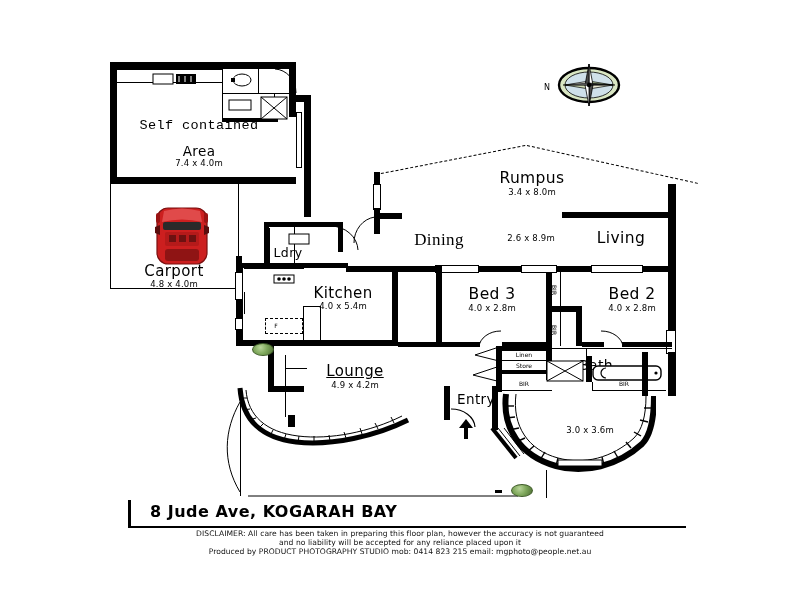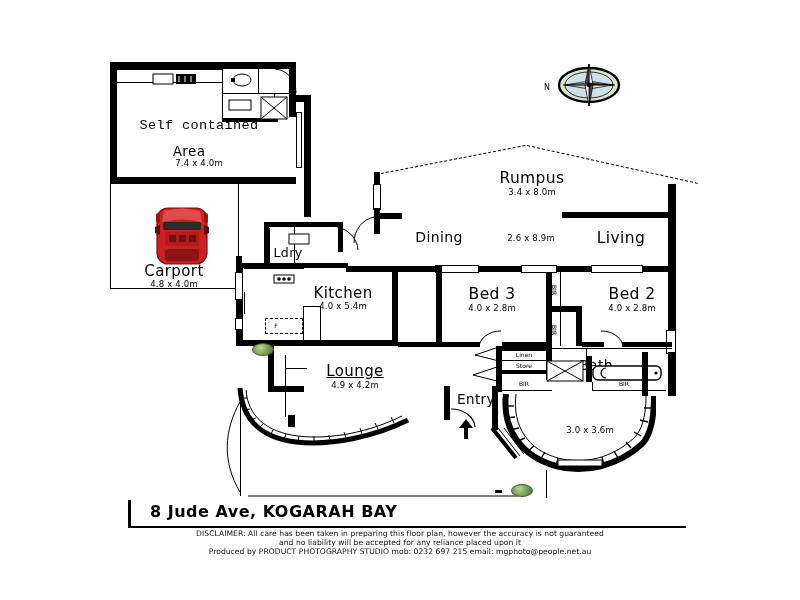--- a/index.html
+++ b/index.html
@@ -140,21 +140,21 @@
     <svg width="46" height="12" viewBox="0 0 46 12">
       <rect x="1" y="1" width="20" height="10" fill="#fff" stroke="#000" stroke-width="1"></rect>
       <rect x="24" y="1" width="20" height="10" fill="#000"></rect>
       <line x1="27" y1="3" x2="27" y2="9" stroke="#fff" stroke-width="1"></line>
       <line x1="33" y1="3" x2="33" y2="9" stroke="#fff" stroke-width="1"></line>
       <line x1="39" y1="3" x2="39" y2="9" stroke="#fff" stroke-width="1"></line>
     </svg>
   </div>
 
   <div class="lbl lbl-room" style="left:113px; top:118px; width:172px; font-size:13.5px;font-family:Liberation Mono, monospace;">Self contained</div>
-  <div class="lbl lbl-room" style="left:103px; top:144px; width:172px; font-size:13.5px;">Area</div>
+  <div class="lbl lbl-room" style="left:113px; top:144px; width:172px; font-size:13.5px;">Area</div>
   <div class="lbl lbl-dim" style="left:113px; top:159px; width:172px;">7.4 x 4.0m</div>
 
   <div class="wline" style="left:296px; top:112px; width:6px; height:56px;"></div>
 
   <div class="thin" style="left:110px; top:184px; width:1px; height:105px;"></div>
   <div class="thin" style="left:110px; top:288px; width:130px; height:1px;"></div>
   <div class="thin" style="left:238px; top:184px; width:1px; height:105px;"></div>
 
   <div id="car">
     <svg width="60" height="62" viewBox="0 0 60 62">
@@ -277,21 +277,21 @@
     <svg width="24" height="28" viewBox="0 0 24 28">
       <path d="M23 1 A24 26 0 0 0 2 27" fill="none" stroke="#000" stroke-width="1"></path>
     </svg>
   </div>
 
   <div class="wall" style="left:562px; top:212px; width:108px; height:6px;"></div>
 
   <div class="lbl lbl-room" style="left:452px; top:170px; width:160px; font-size:15.5px;">Rumpus</div>
   <div class="lbl lbl-dim" style="left:452px; top:188px; width:160px;">3.4 x 8.0m</div>
 
-  <div class="lbl lbl-room" style="left:396px; top:230px; width:86px; font-size:14px;">Dining</div>
+  <div class="lbl lbl-room" style="left:396px; top:230px; width:86px; font-size:17px;font-family:Liberation Serif, serif;">Dining</div>
   <div class="lbl lbl-dim" style="left:468px; top:234px; width:126px;">2.6 x 8.9m</div>
   <div class="lbl lbl-room" style="left:578px; top:230px; width:86px; font-size:15.5px;">Living</div>
 
   <div class="wall" style="left:392px; top:266px; width:44px; height:6px;"></div>
   <div class="wline" style="left:435px; top:265px; width:44px; height:8px;"></div>
   <div class="wall" style="left:478px; top:266px; width:44px; height:6px;"></div>
   <div class="wline" style="left:521px; top:265px; width:36px; height:8px;"></div>
   <div class="wall" style="left:556px; top:266px; width:36px; height:6px;"></div>
   <div class="wline" style="left:591px; top:265px; width:52px; height:8px;"></div>
   <div class="wall" style="left:642px; top:266px; width:30px; height:6px;"></div>
@@ -433,16 +433,16 @@
   <div class="thin" style="left:495px; top:490px; width:7px; height:3px;"></div>
 
   <div class="thin" style="left:546px; top:470px; width:1px; height:28px;"></div>
 
   <div id="titleblock">
     <div id="title-rule-l"></div>
     <div id="title-text">8 Jude Ave, KOGARAH BAY</div>
     <div id="title-rule-b"></div>
     <div class="disc" style="top:31px;">DISCLAIMER: All care has been taken in preparing this floor plan, however the accuracy is not guaranteed</div>
     <div class="disc" style="top:40px;">and no liability will be accepted for any reliance placed upon it</div>
-    <div class="disc" style="top:49px;">Produced by PRODUCT PHOTOGRAPHY STUDIO mob: 0232 697 215  email: mgphoto@people.net.au</div>
+    <div class="disc" style="top:49px;">Produced by PRODUCT PHOTOGRAPHY STUDIO mob: 0414 823 215  email: mgphoto@people.net.au</div>
   </div>
 
 </div>
 
 </body></html>

